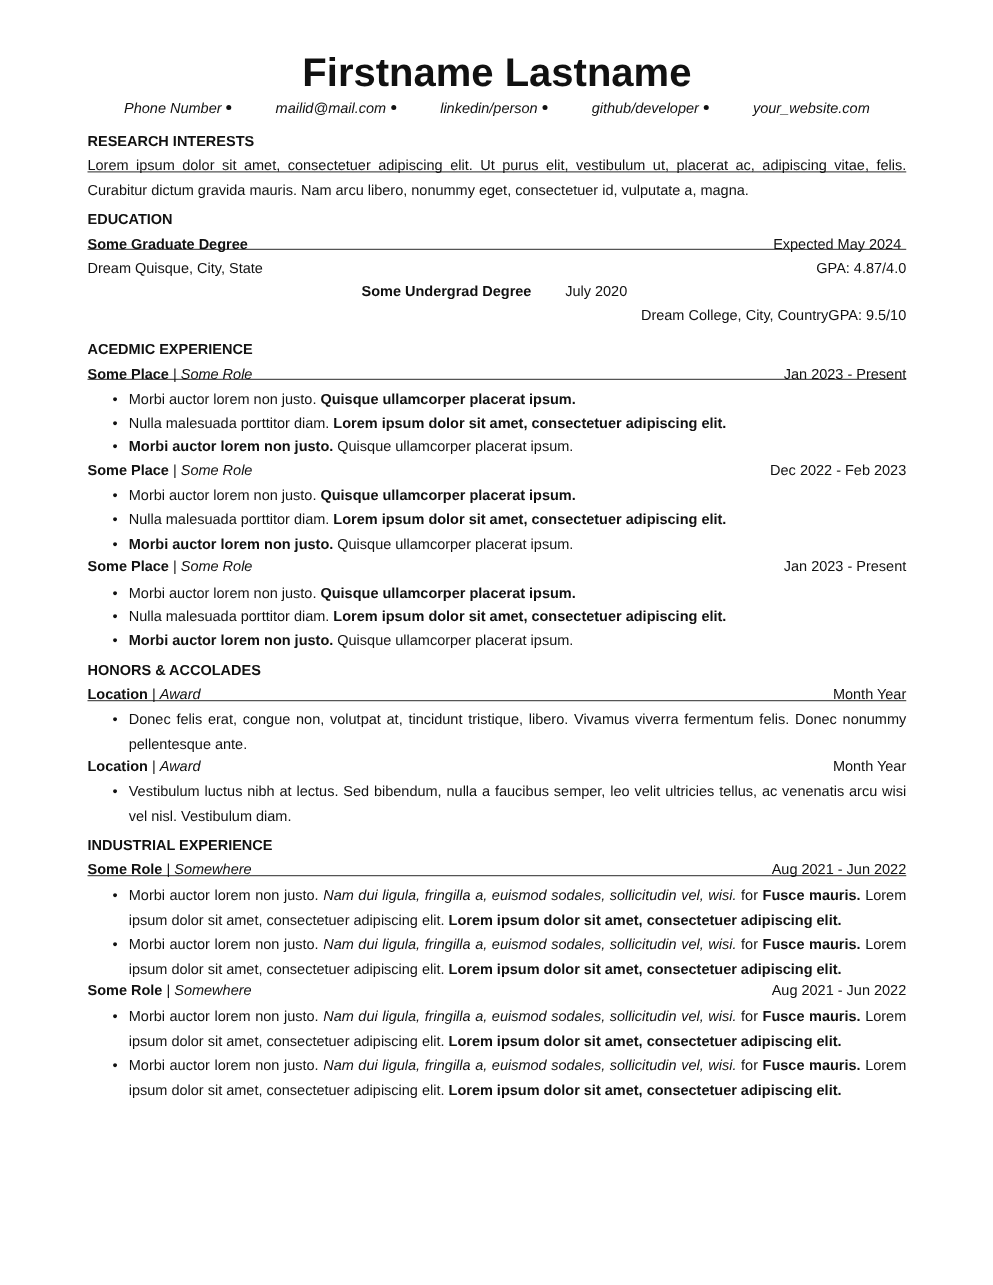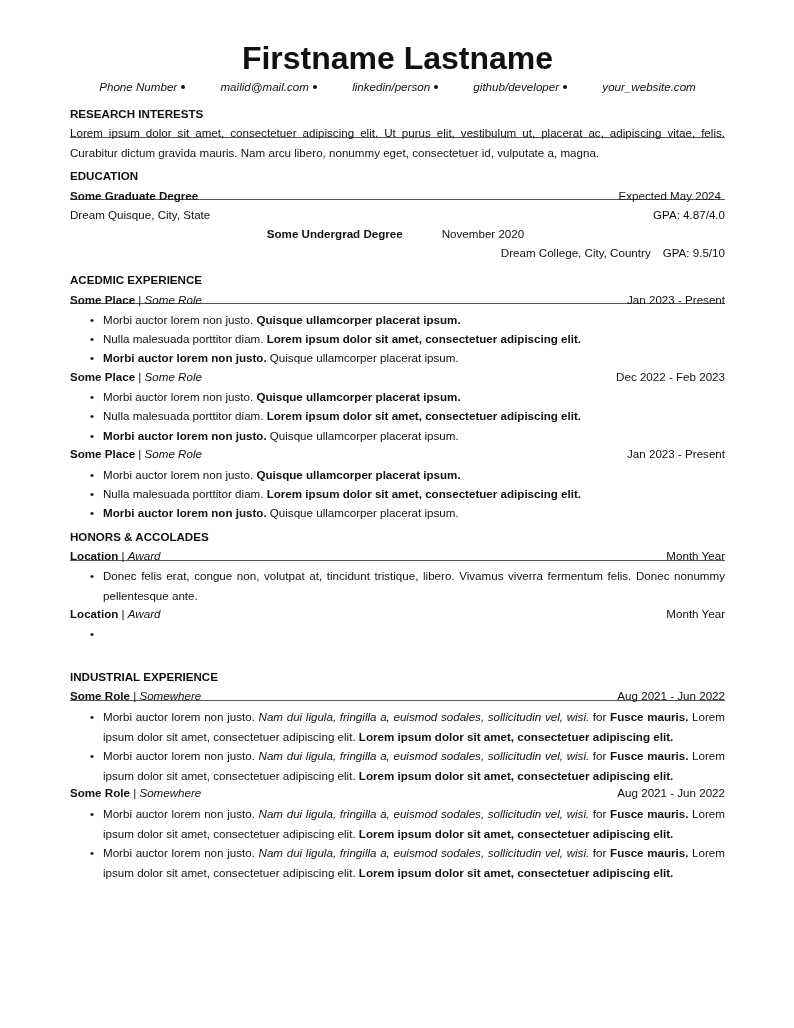--- a/index.html
+++ b/index.html
@@ -17,21 +17,21 @@
       font-size: 11.6px; line-height: 16px; white-space: nowrap;
     }
     .contact { display: inline-block; margin: 0 16px; font-style: italic; }
     .dot { display: inline-block; width: 4px; height: 4px; background: #111; border-radius: 50%; margin-left: 4px; vertical-align: middle; position: relative; top: -1px; }
     .section-head {
       position: absolute; left: 0; width: 655px; font-weight: bold; font-size: 11.6px;
       line-height: 14px; border-bottom: 1px solid #555; padding-bottom: 16px;
     }
     .row {
       position: absolute; left: 0; width: 655px; line-height: 16px; height: 16px;
-      display: flex; justify-content: space-between; white-space: nowrap; gap: 12px;
+      display: flex; justify-content: space-between; white-space: nowrap;
     }
     .para { position: absolute; left: 0; width: 655px; line-height: 19.5px; text-align: justify; }
     .b { font-weight: bold; }
     .i { font-style: italic; }
     .bullet {
       position: absolute; left: 20px; width: 635px; line-height: 19.5px; text-align: justify;
     }
     .bullet .inner { display: block; padding-left: 13px; position: relative; }
     .bullet .mark { position: absolute; left: 0; top: 0; }
     .right-pad { padding-right: 4px; margin-left: 27px; }
@@ -58,21 +58,21 @@
   <div class="row" style="top:188px;">
     <span class="b">Some Graduate Degree</span>
     <span class="right-pad">Expected May 2024</span>
   </div>
   <div class="row" style="top:207px;">
     <span>Dream Quisque, City, State</span>
     <span>GPA: 4.87/4.0</span>
   </div>
   <div class="row" style="top:226px;justify-content:center;">
     <span class="b">Some Undergrad Degree</span>
-    <span class="right-pad">November 2020</span>
+    <span class="right-pad">July 2020</span>
   </div>
   <div class="row" style="top:245px;justify-content:flex-end;">
     <span>Dream College, City, Country</span>
     <span>GPA: 9.5/10</span>
   </div>
 
   <div class="section-head" style="top:273px;">ACEDMIC EXPERIENCE</div>
 
   <div class="row" style="top:292px;">
     <span><span class="b">Some Place</span> <span>|</span> <span class="i">Some Role</span></span>
@@ -124,21 +124,21 @@
   </div>
   <div class="bullet" style="top:566px;">
       <span class="inner"><span class="mark">•</span><span>Donec felis erat, congue non, volutpat at, tincidunt tristique, libero.  Vivamus viverra fermentum felis.  Donec nonummy pellentesque ante.</span></span>
     </div>
 
   <div class="row" style="top:606px;">
     <span><span class="b">Location</span> <span>|</span> <span class="i">Award</span></span>
     <span>Month Year</span>
   </div>
   <div class="bullet" style="top:624px;">
-      <span class="inner"><span class="mark">•</span></span>
+      <span class="inner"><span class="mark">•</span><span>Vestibulum luctus nibh at lectus.  Sed bibendum, nulla a faucibus semper, leo velit ultricies tellus, ac venenatis arcu wisi vel nisl. Vestibulum diam.</span></span>
     </div>
 
   <div class="section-head" style="top:670px;">INDUSTRIAL EXPERIENCE</div>
 
   <div class="row" style="top:688px;">
     <span><span class="b">Some Role</span> <span>|</span> <span class="i">Somewhere</span></span>
     <span>Aug 2021 - Jun 2022</span>
   </div>
   <div class="bullet" style="top:707px;">
       <span class="inner"><span class="mark">•</span><span>Morbi auctor lorem non justo. </span><span class="i">Nam dui ligula, fringilla a, euismod sodales, sollicitudin vel, wisi.</span><span> for </span><span class="b">Fusce mauris.</span><span> Lorem ipsum dolor sit amet, consectetuer adipiscing elit. </span><span class="b">Lorem ipsum dolor sit amet, consectetuer adipiscing elit.</span></span>

